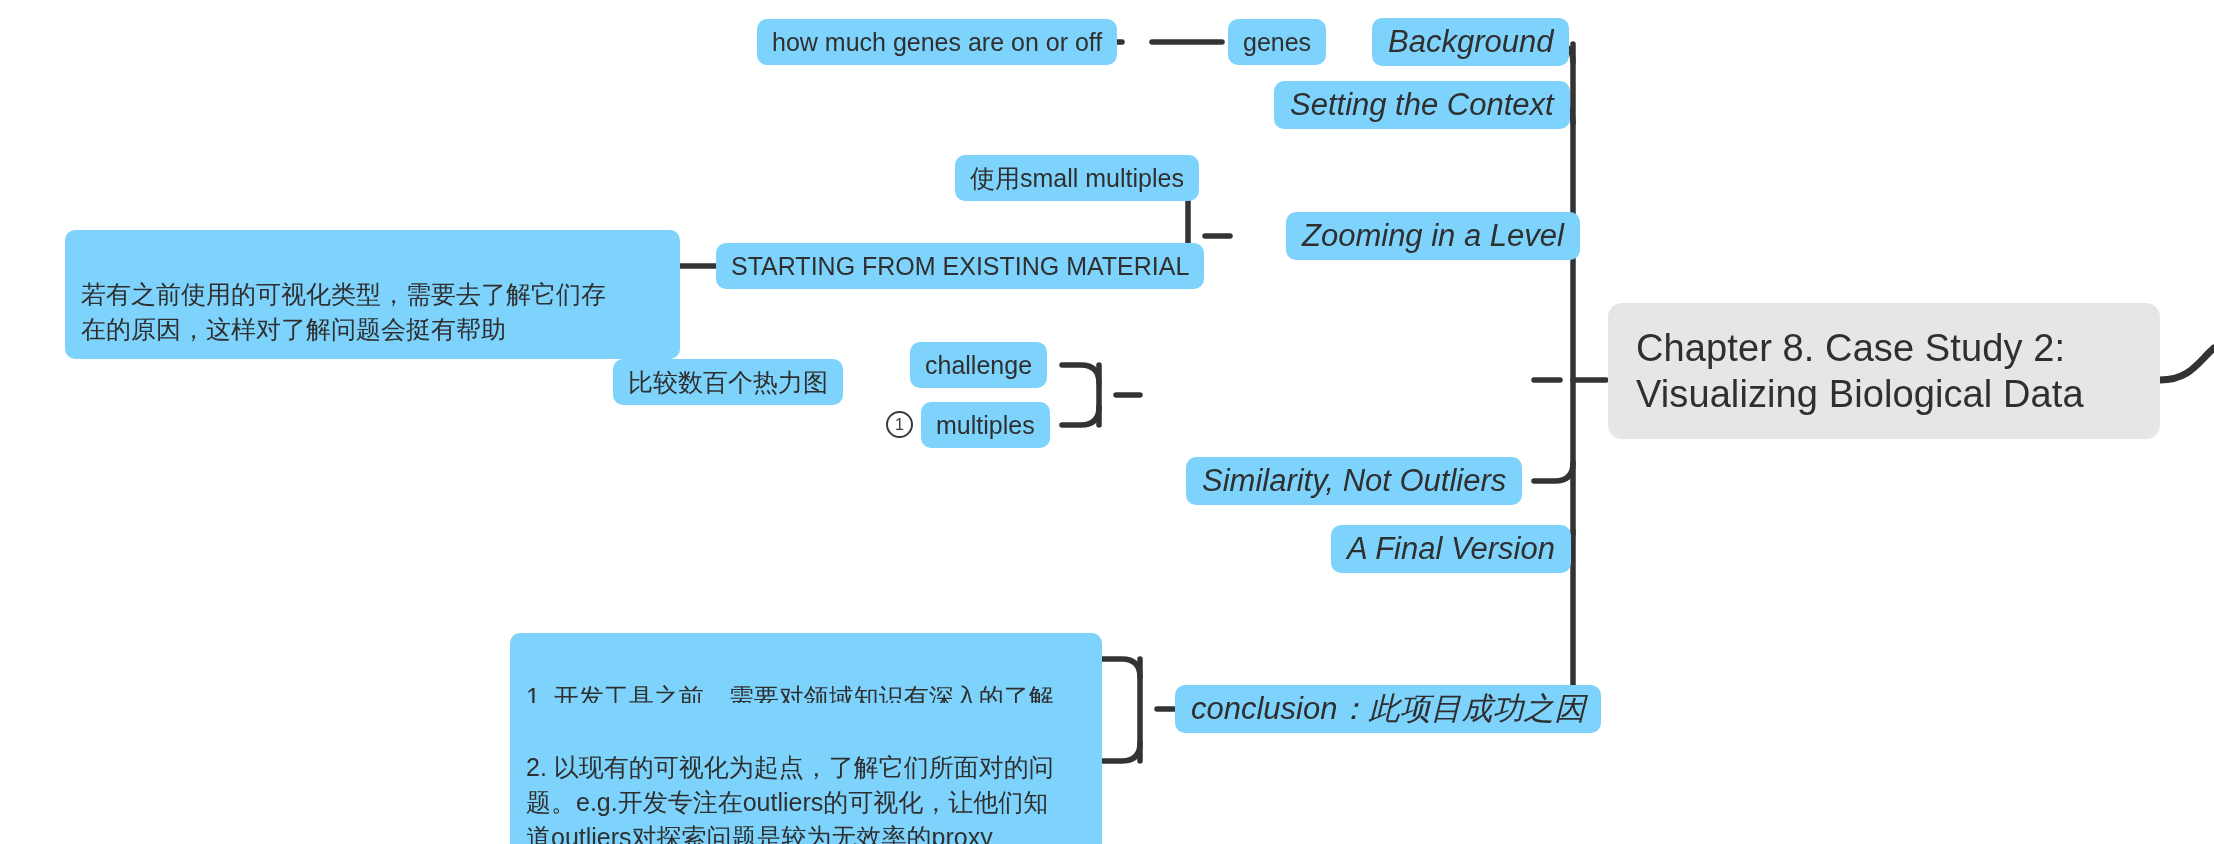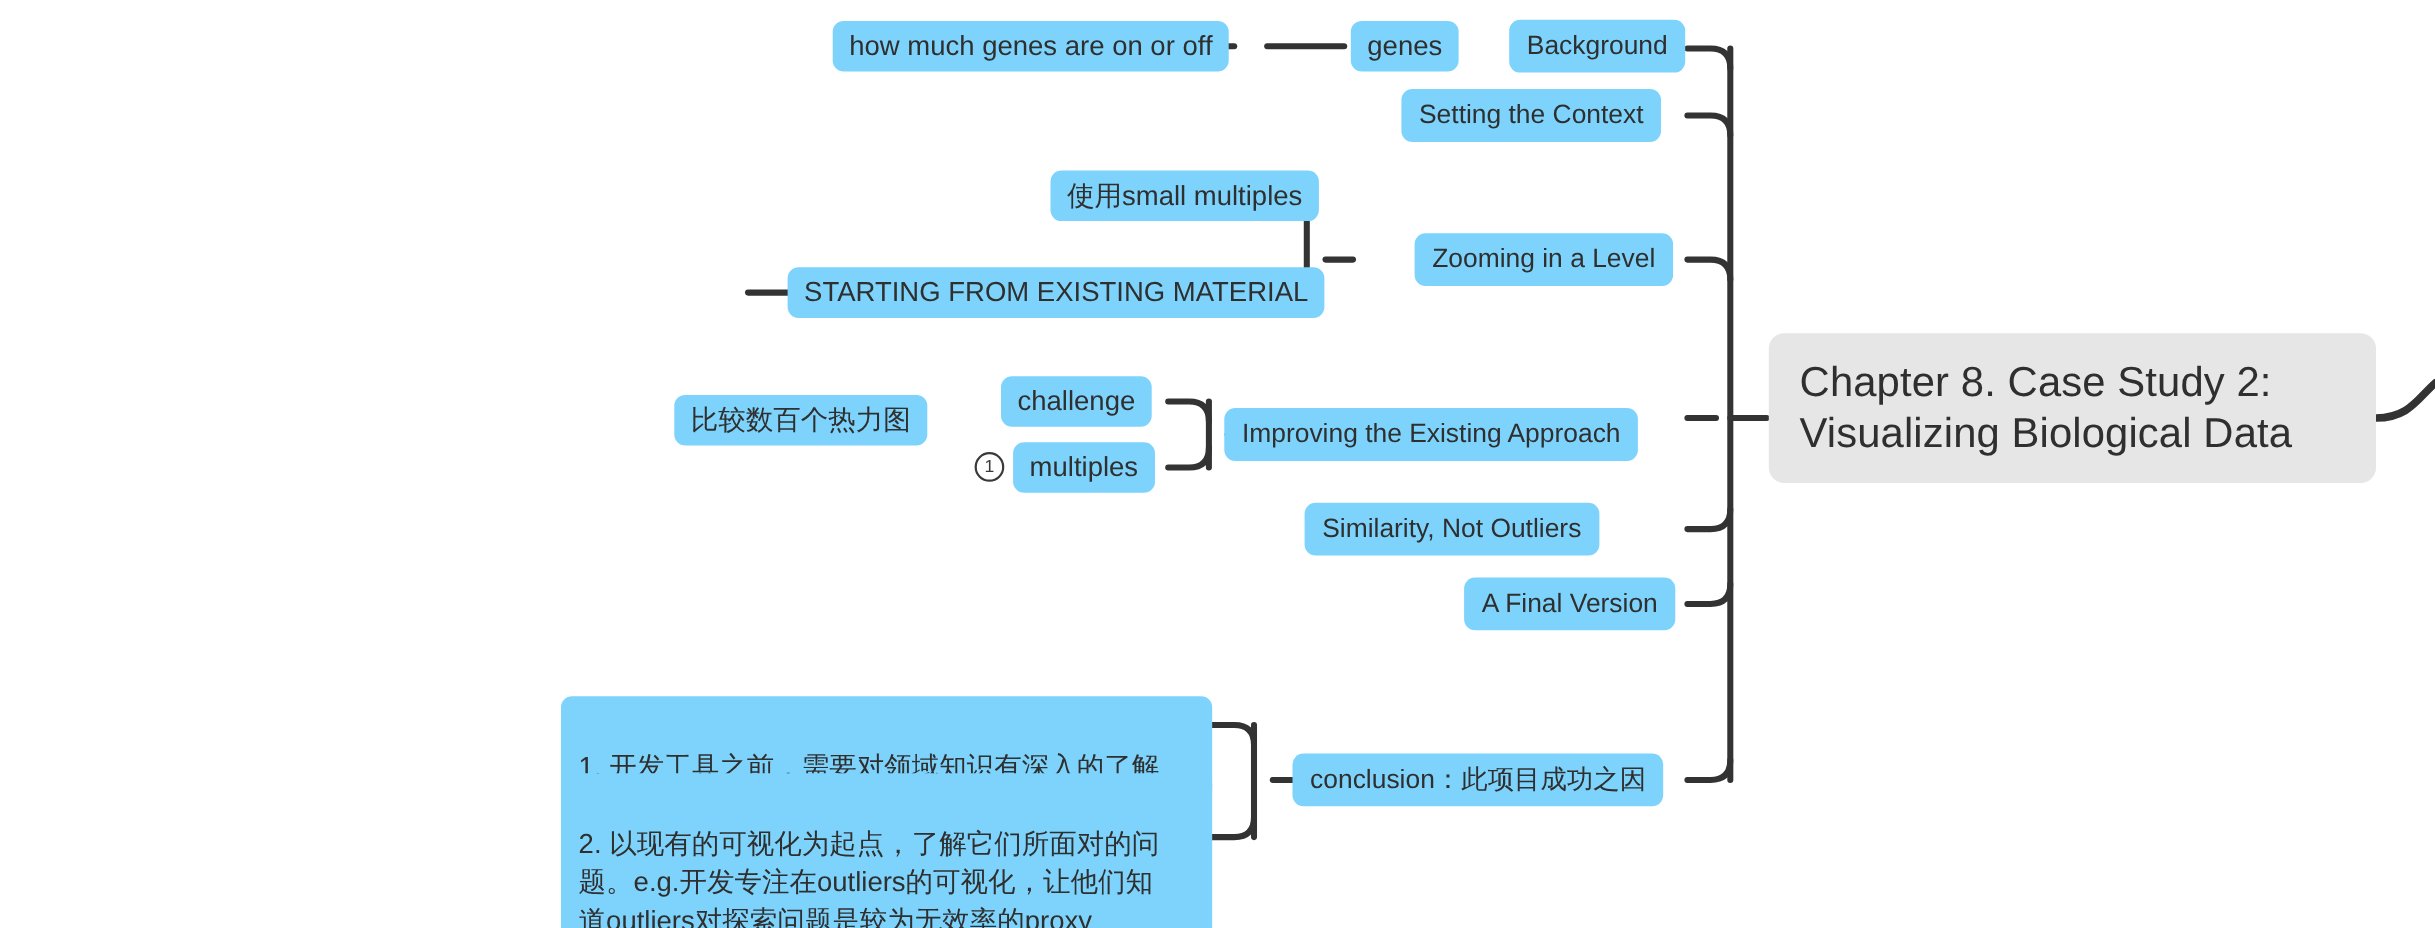--- a/index.html
+++ b/index.html
@@ -48,24 +48,25 @@
     background: #e6e6e6;
     border-radius: 14px;
     font-size: 38px;
     line-height: 46px;
     padding: 22px 28px;
     white-space: pre-line;
     letter-spacing: 0.1px;
   }
 
   .node.branch {
-    font-size: 24px;
+    font-size: 31px;
     line-height: 34px;
     padding: 9px 16px;
     height: 48px;
+    font-style: italic;
   }
 
   .node.leaf {
     font-size: 25px;
     line-height: 33px;
     padding: 8px 15px;
     height: 46px;
   }
 
   .node.multiline {
@@ -158,23 +159,20 @@
   </div>
 
   <div class="node branch" style="left:1274px; top:81px;">
     <span>Setting the Context</span>
   </div>
 
   <div class="node branch" style="left:1286px; top:212px;">
     <span>Zooming in a Level</span>
   </div>
 
-  <div class="node branch" style="left:1113px; top:371px;">
-    <span>Improving the Existing Approach</span>
-  </div>
 
   <div class="node branch" style="left:1186px; top:457px;justify-content:flex-end;">
     <span>Similarity, Not Outliers</span>
   </div>
 
   <div class="node branch" style="left:1331px; top:525px;">
     <span>A Final Version</span>
   </div>
 
   <div class="node branch" style="left:1175px; top:685px;">
@@ -190,20 +188,24 @@
   </div>
 
   <div class="node leaf" style="left:955px; top:155px;">
     <span>使用small multiples</span>
   </div>
 
   <div class="node leaf" style="left:716px; top:243px;">
     <span>STARTING FROM EXISTING MATERIAL</span>
   </div>
 
+  <div class="node multiline" style="left:65px; top:230px; width:615px;">
+    <span>若有之前使用的可视化类型，需要去了解它们存
+在的原因，这样对了解问题会挺有帮助</span>
+  </div>
 
   <div class="node leaf" style="left:910px; top:342px;">
     <span>challenge</span>
   </div>
 
   <div class="node leaf" style="left:613px; top:359px;">
     <span>比较数百个热力图</span>
   </div>
 
   <div class="node leaf" style="left:921px; top:402px;">

